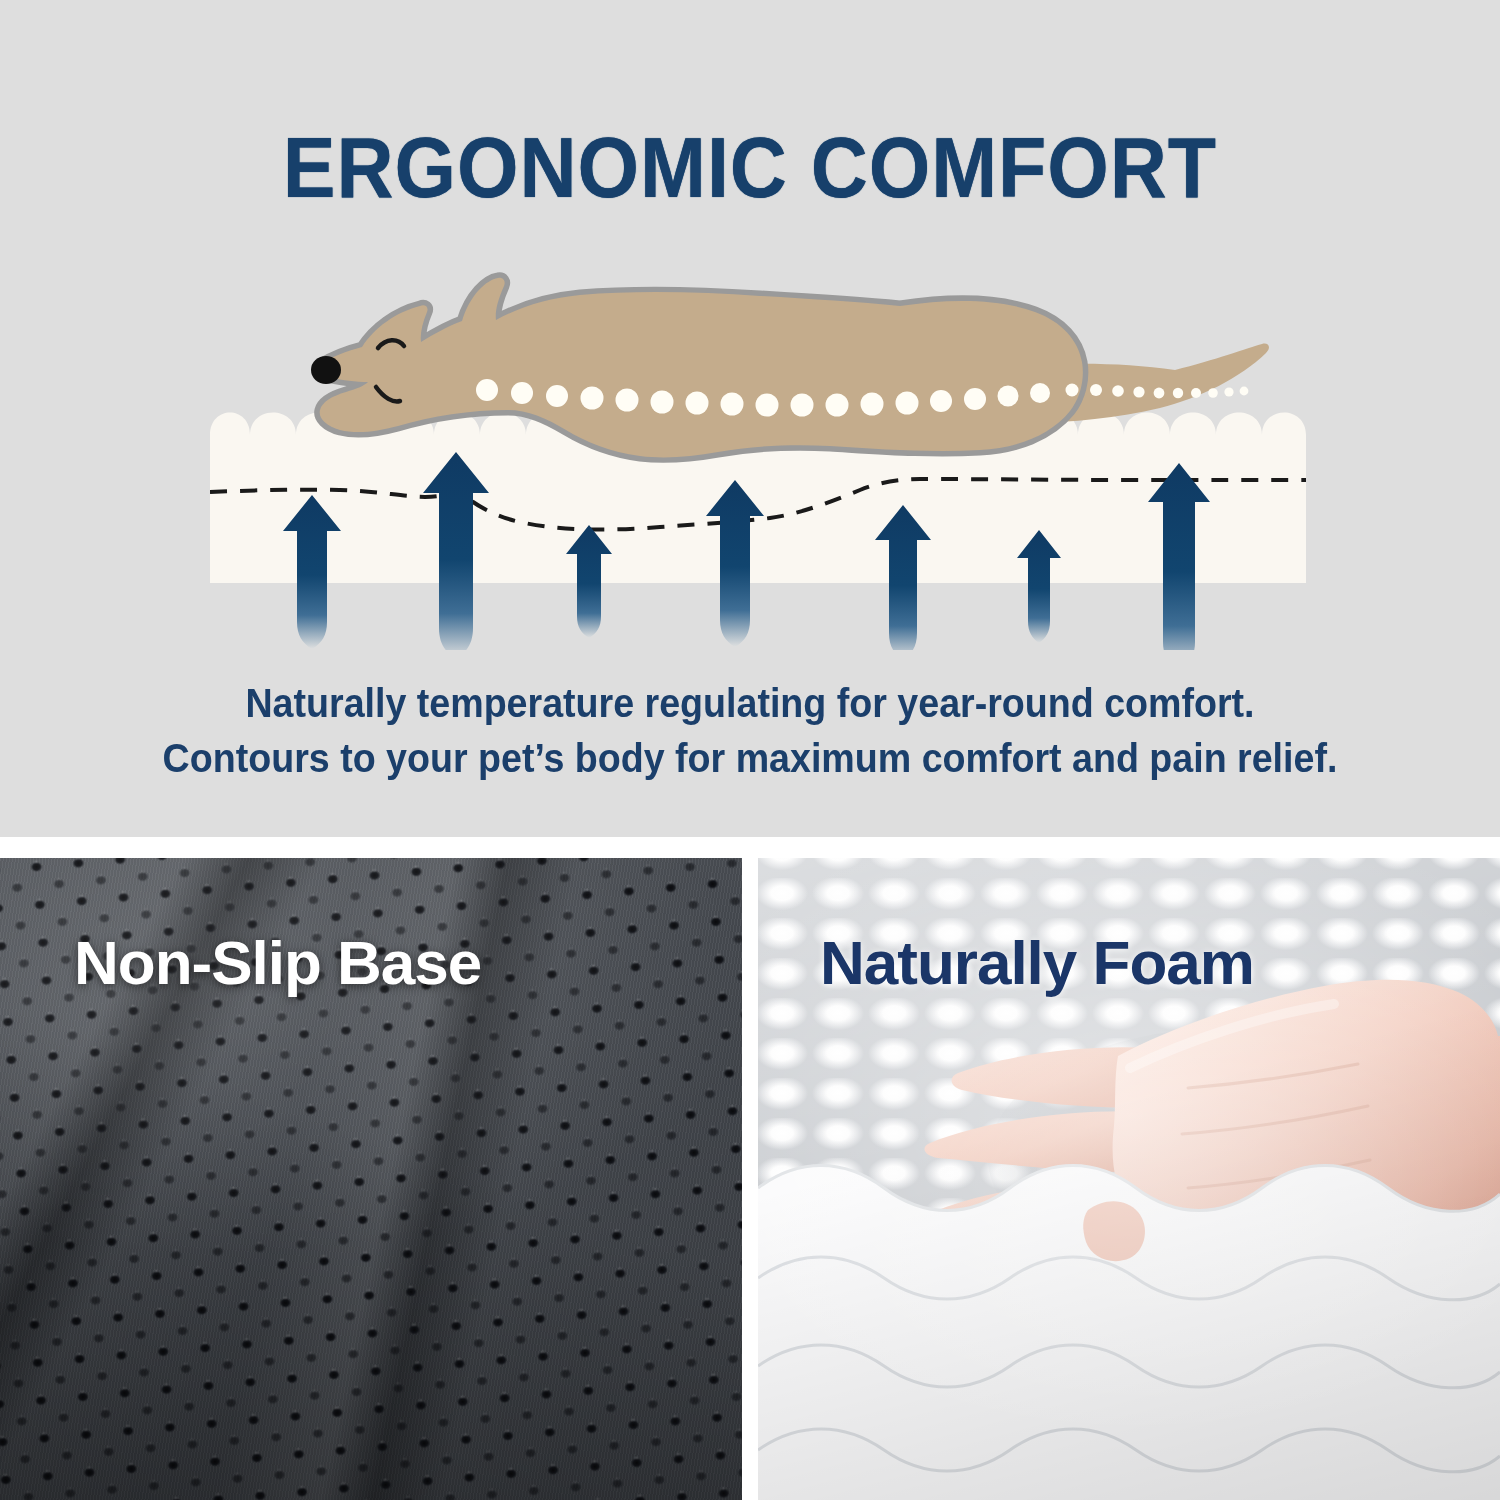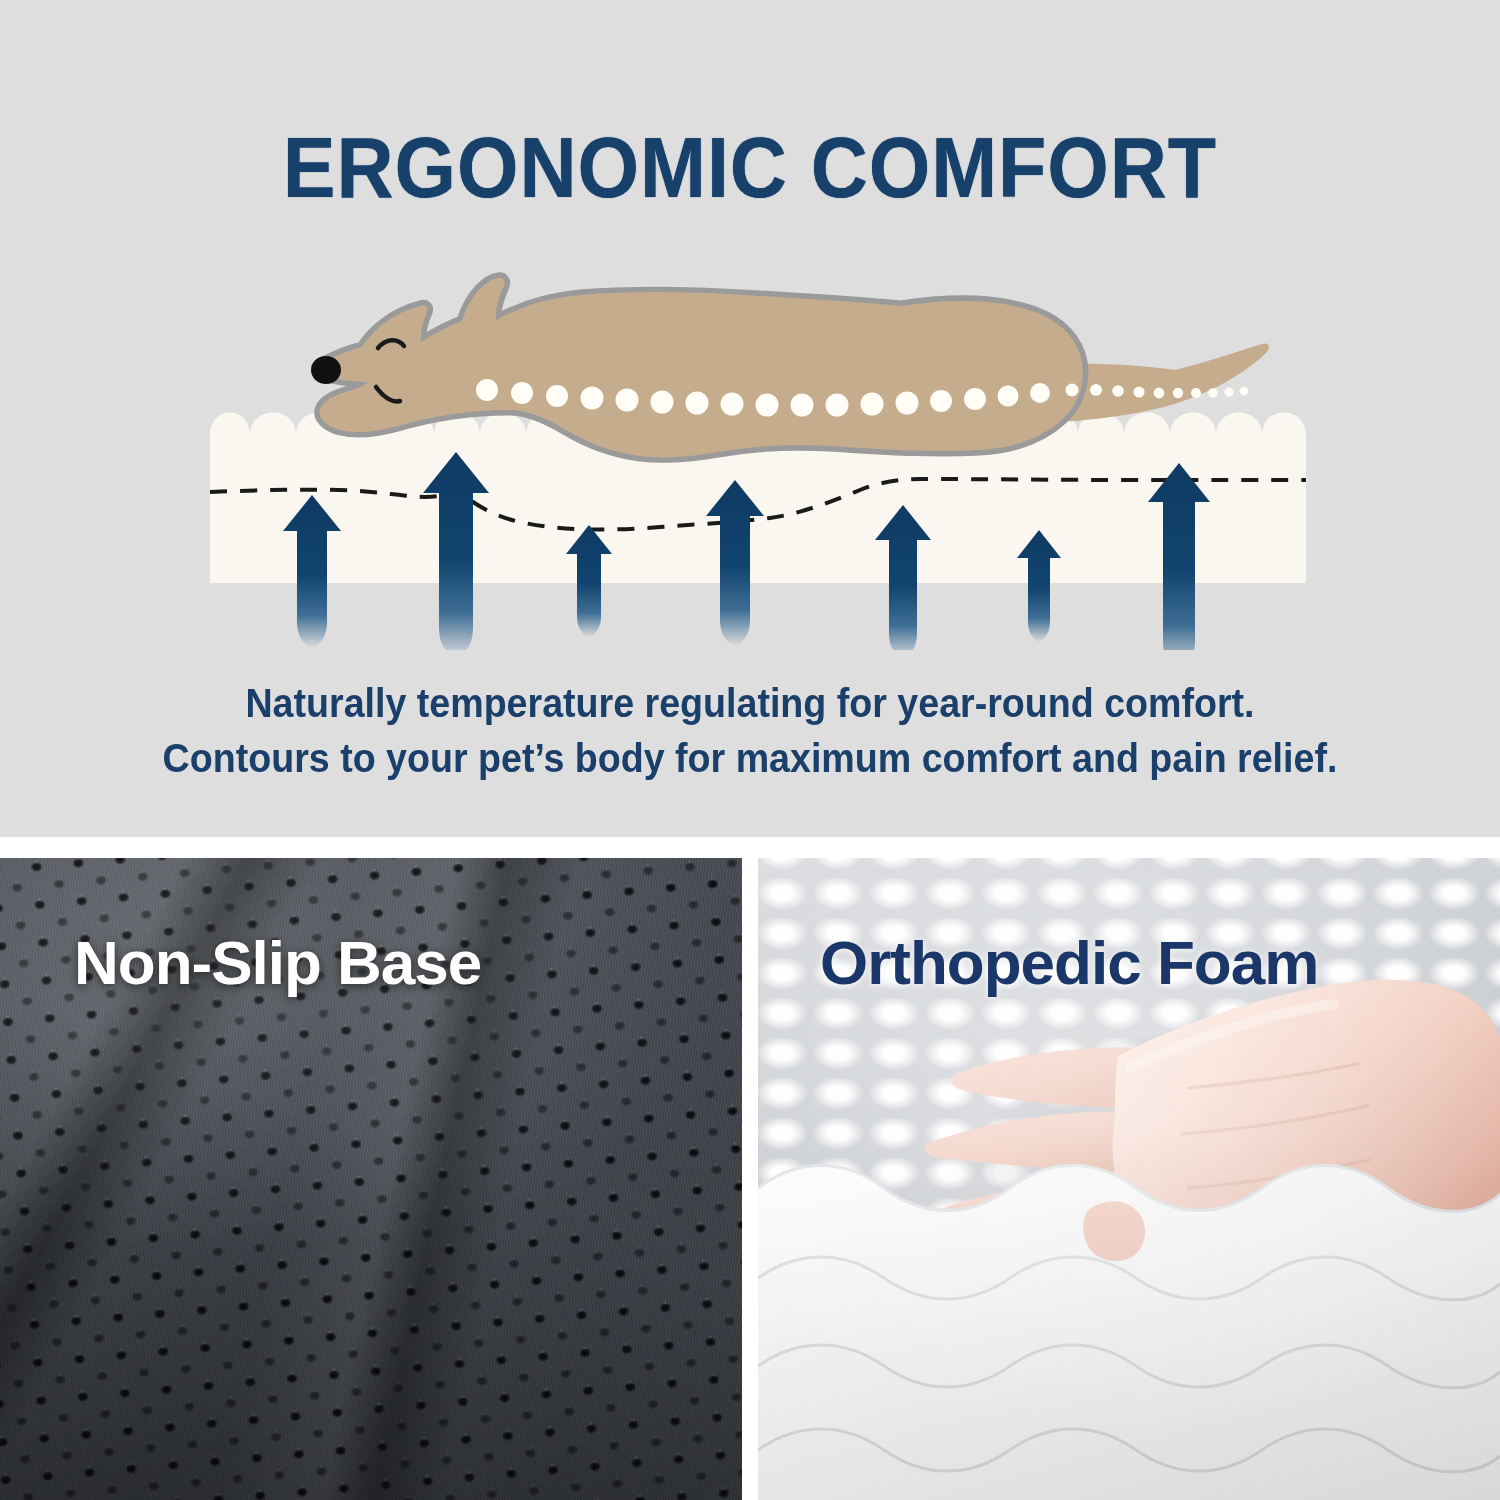--- a/index.html
+++ b/index.html
@@ -476,17 +476,17 @@
         <path d="M0,592 C40,564 86,564 126,592 C166,620 212,620 252,592
                  C292,564 338,564 378,592 C418,620 464,620 504,592
                  C544,564 590,564 630,592 C670,620 716,620 742,598" fill="none" stroke="#dde0e4" stroke-width="3"></path>
 
         <path d="M330,352 C346,340 368,340 380,354 C392,368 388,392 372,400
                  C354,408 334,400 328,384 C324,372 324,360 330,352 Z" fill="#f2c8b9"></path>
       </svg>
 
       <div class="foam-vignette"></div>
 
-      <div class="caption caption-right">Orthopedic Foam</div>
+      <div class="caption caption-right">Naturally Foam</div>
     </div>
   </section>
 
 </div>
 
 </body></html>

